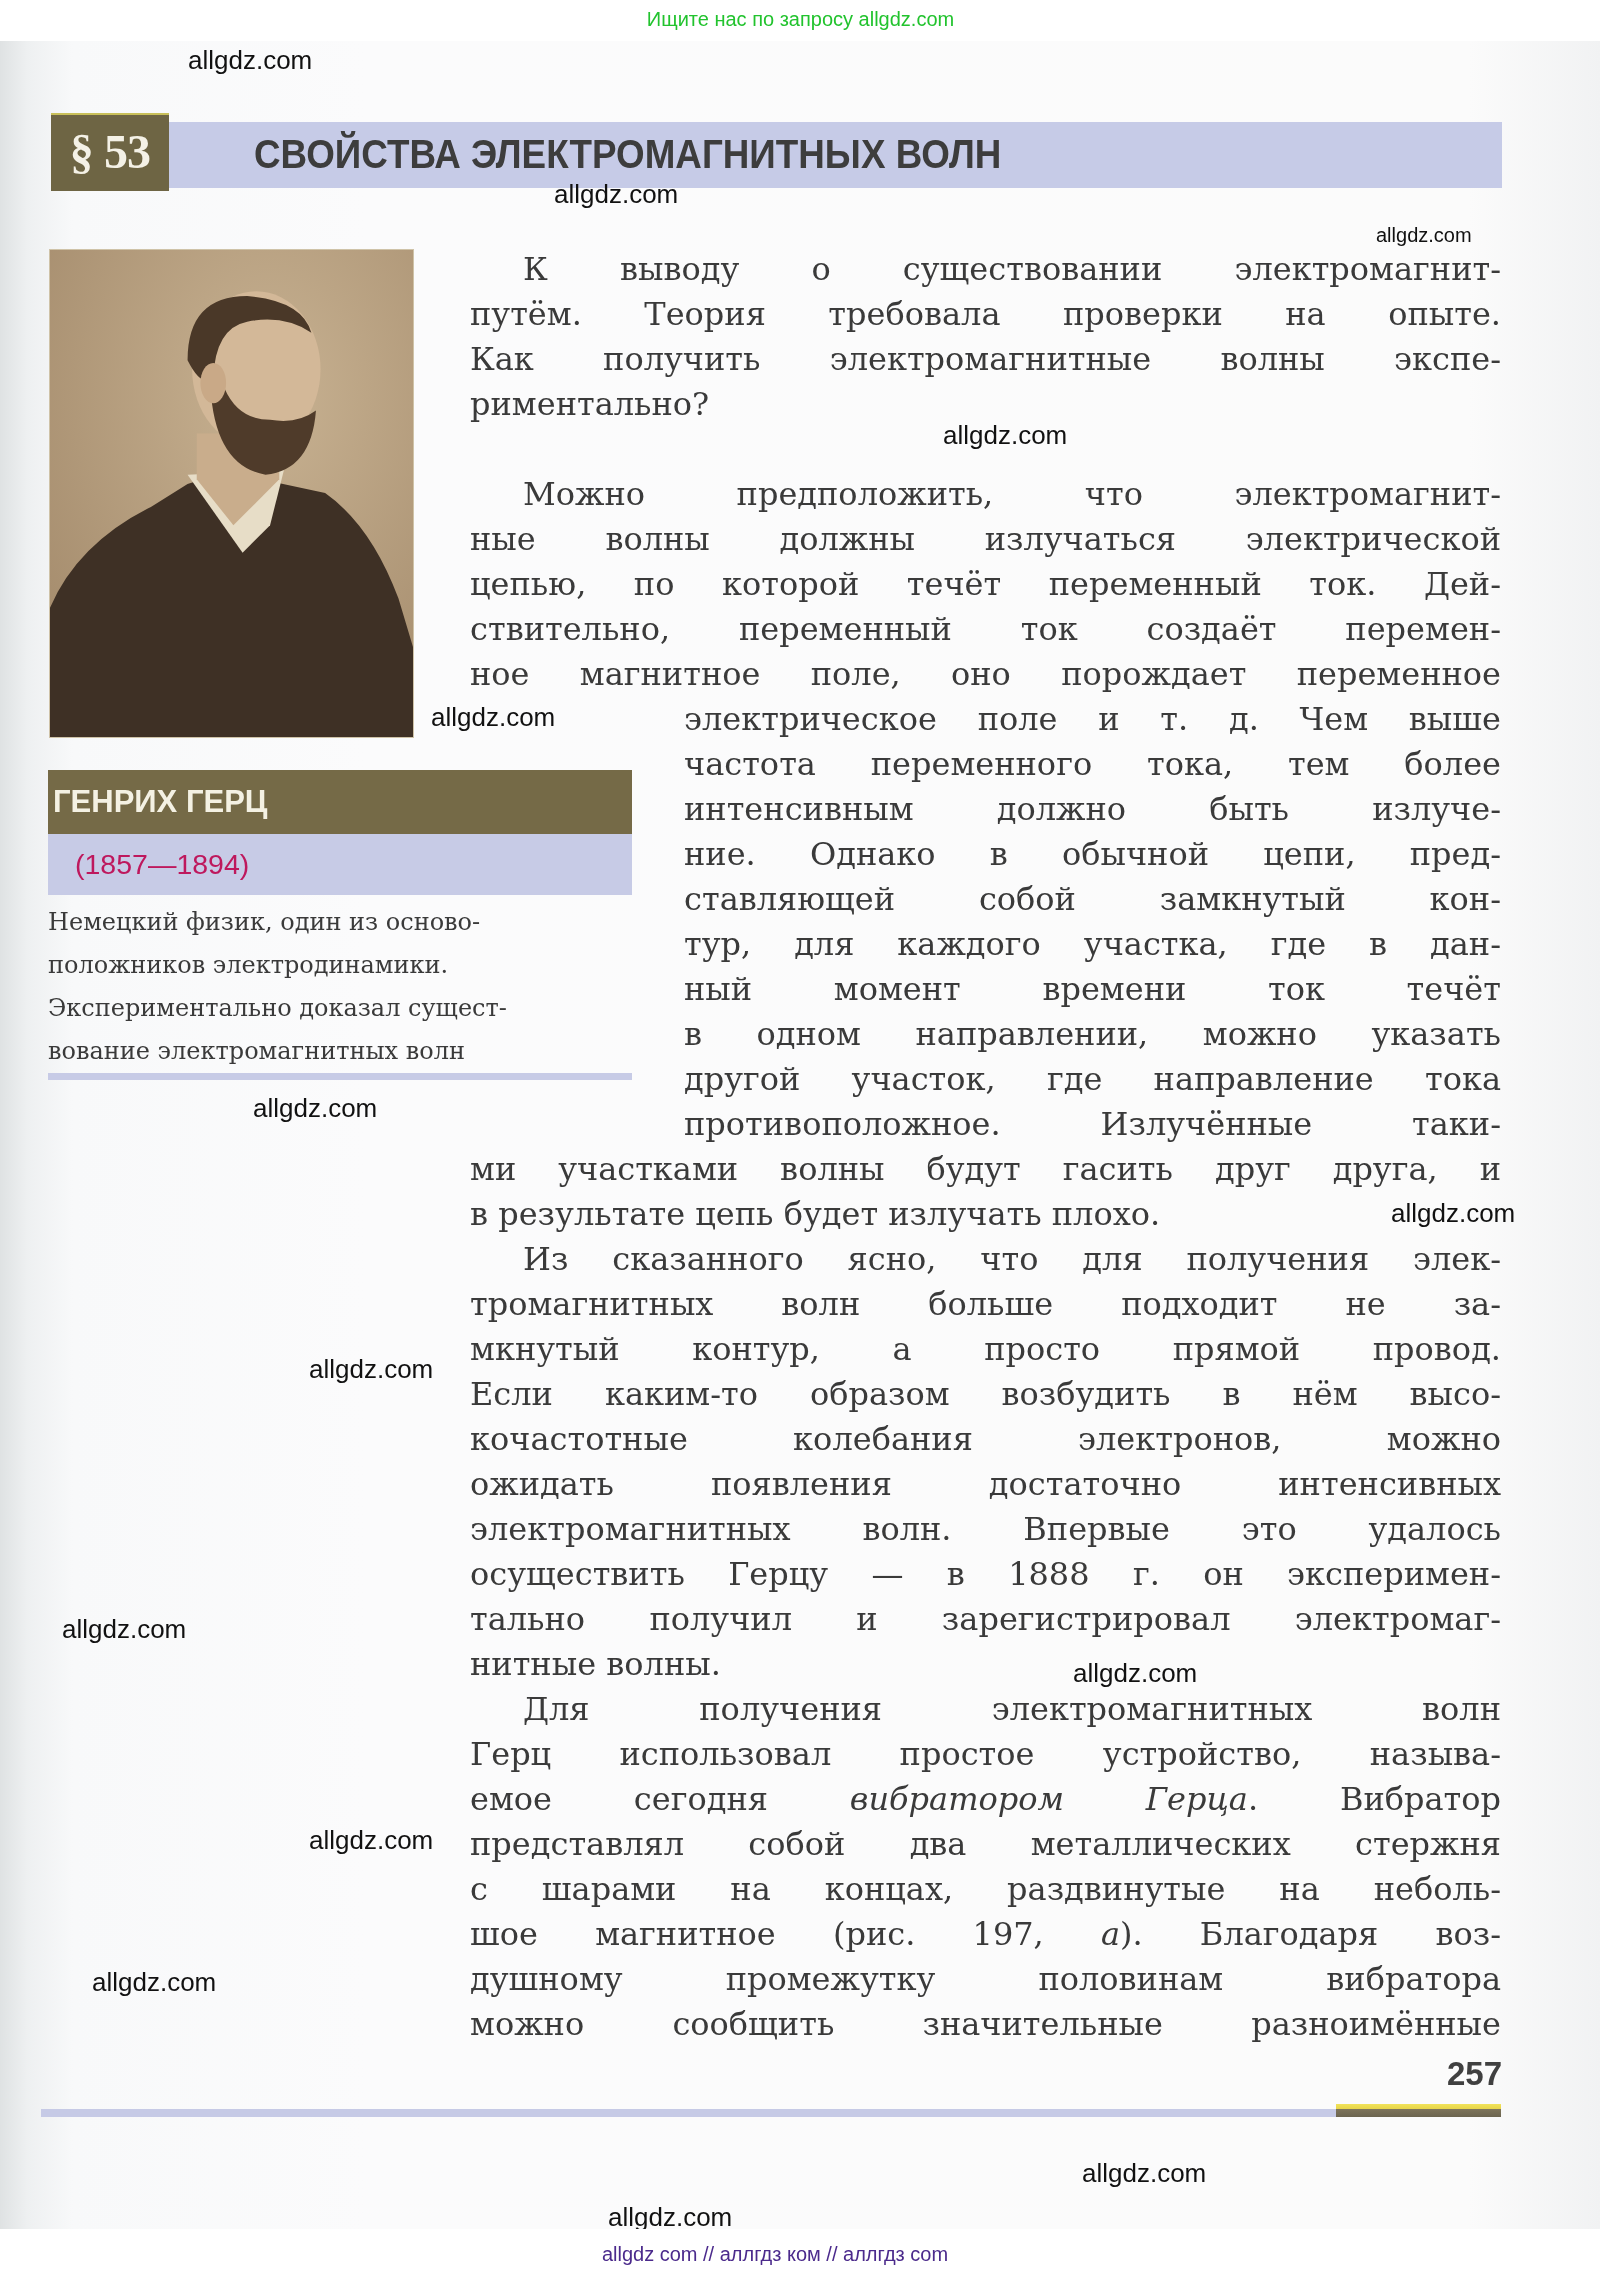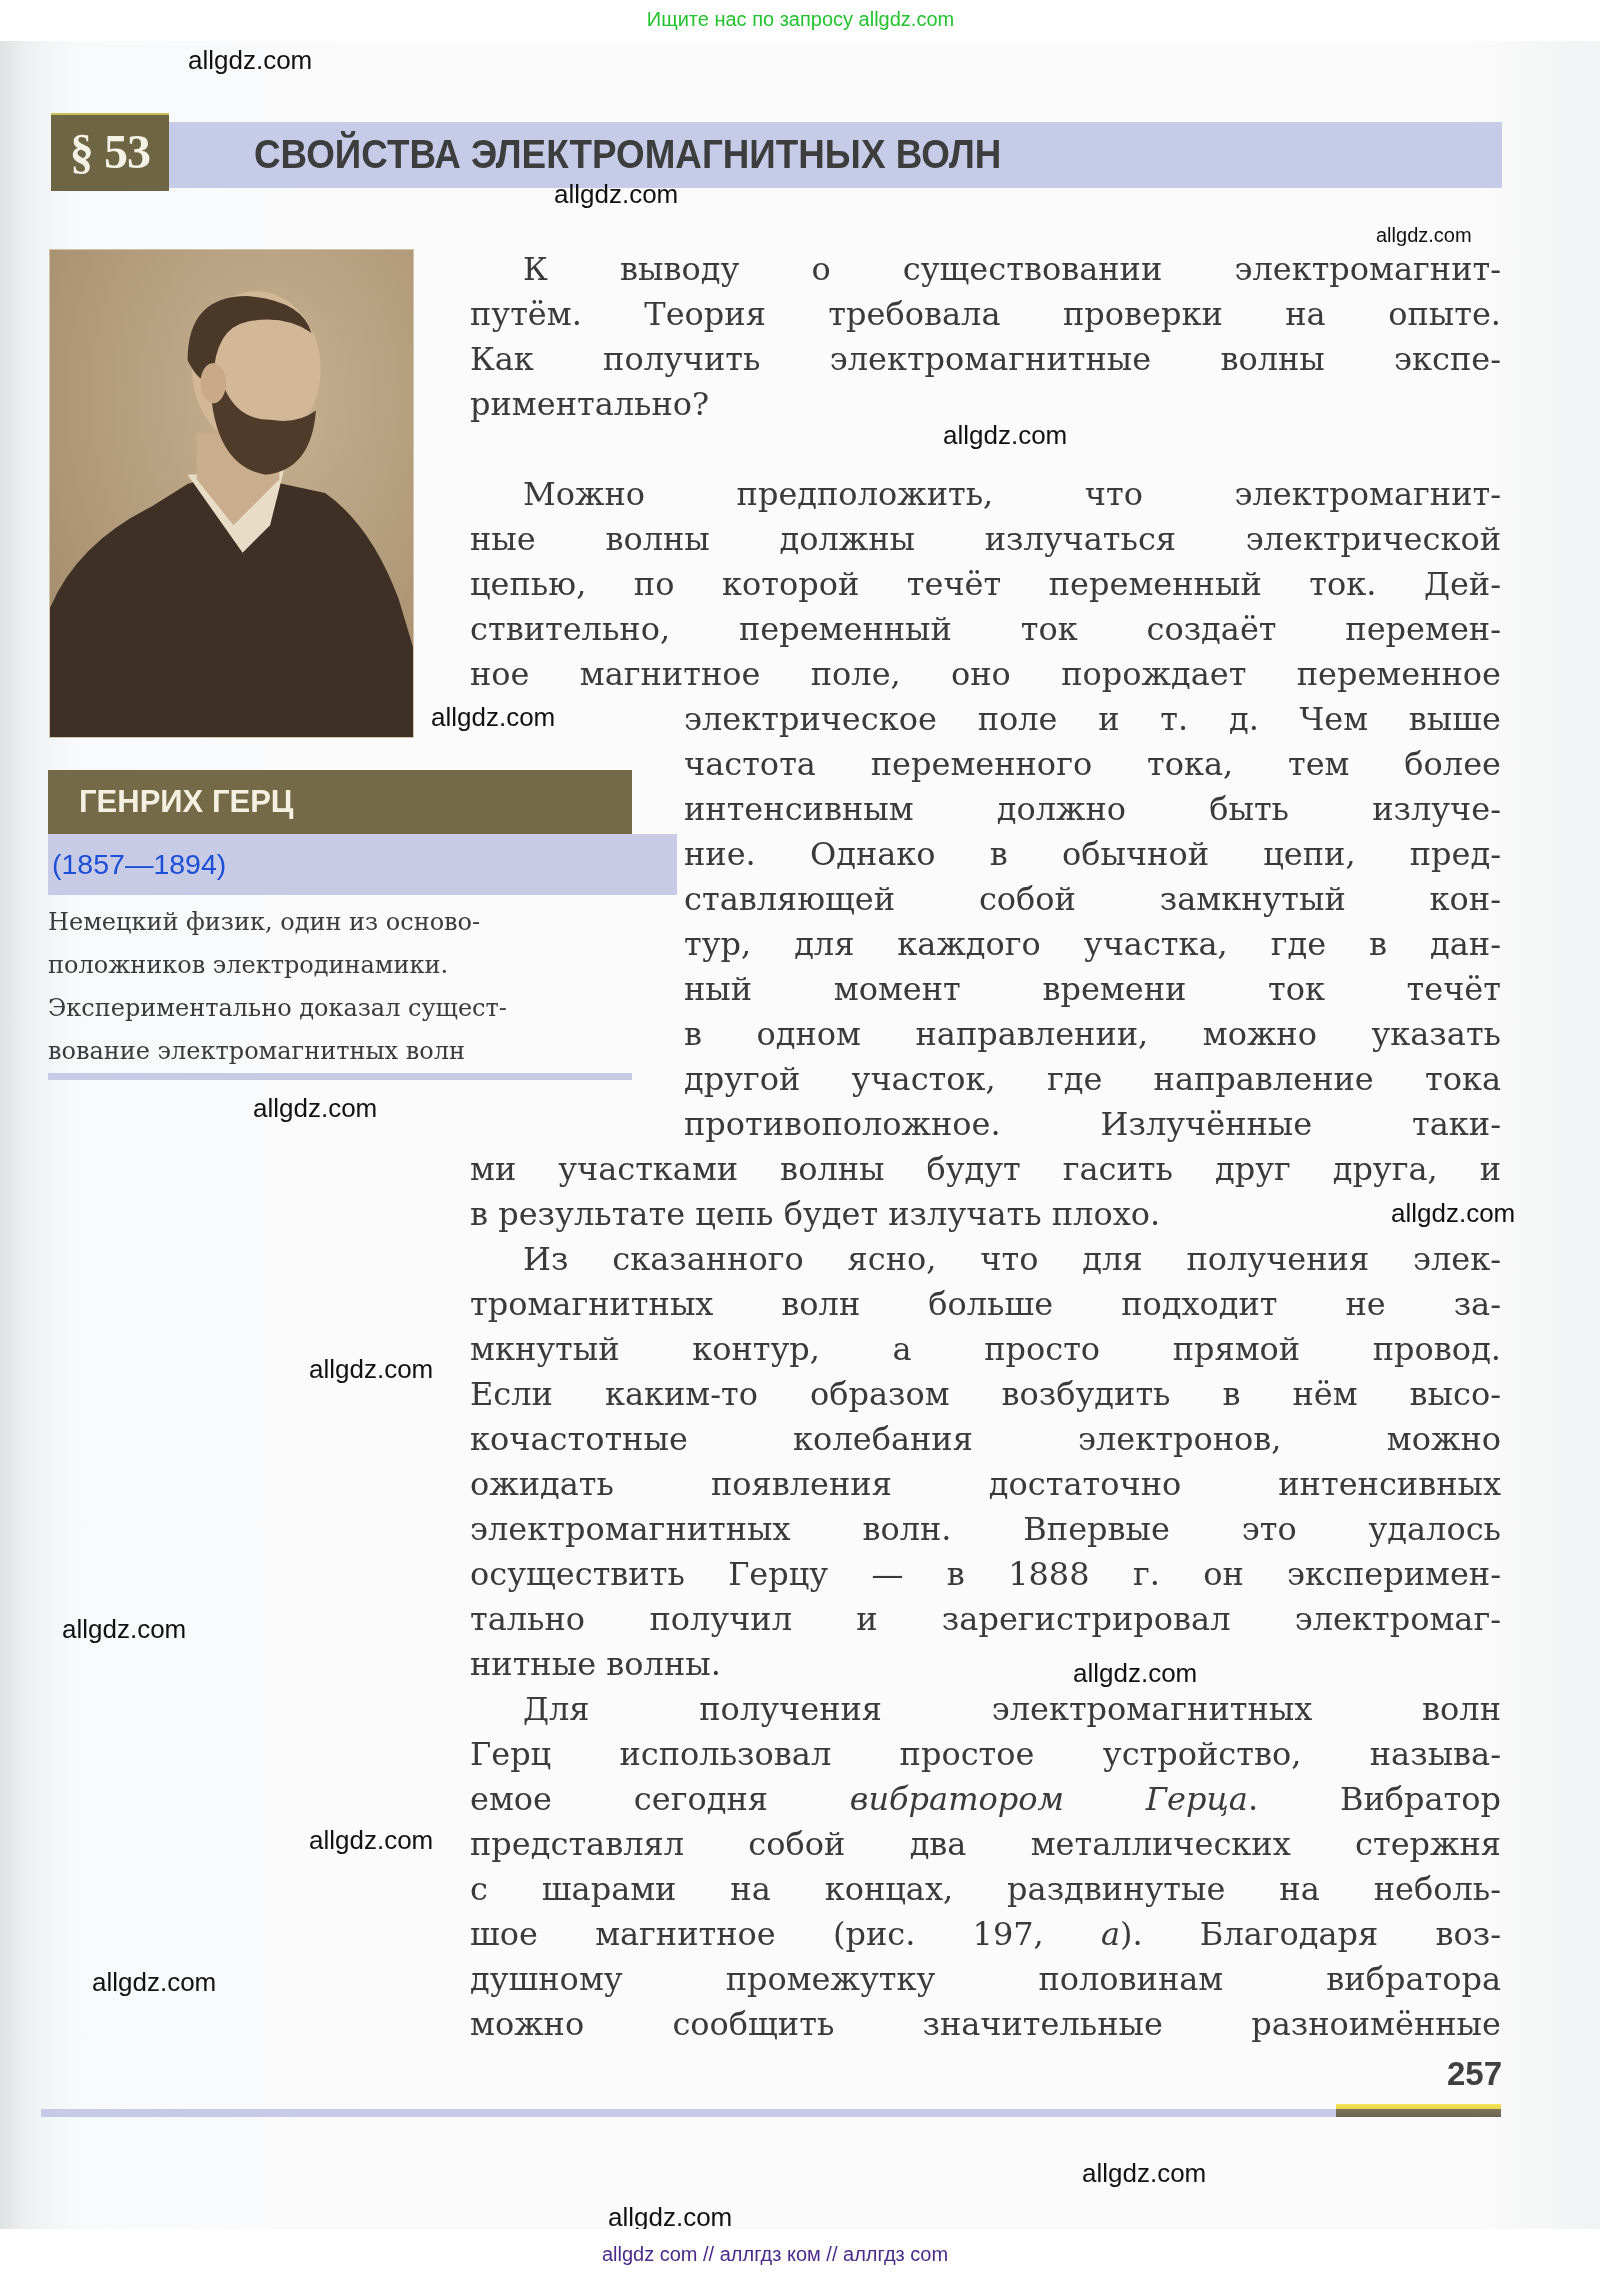--- a/index.html
+++ b/index.html
@@ -50,28 +50,28 @@
     background: radial-gradient(ellipse at 58% 30%, #c3ad8e 0%, #b79f80 35%, #ad9576 70%, #a68d6e 100%);
     border: 0.9px solid #cfc3a8;
     overflow: hidden;
   }
 
   
   .bio-name-bar {
     position: absolute; left: 48px; top: 729px; width: 584px; height: 64px;
     background: #756a47;
     color: #f4f1e3; font-family: "Liberation Sans", sans-serif; font-weight: bold;
-    font-size: 31px; line-height: 64px; padding-left: 31px;
+    font-size: 31px; line-height: 64px; padding-left: 5px;
     transform-origin: left center;
   }
   .bio-years-bar {
-    position: absolute; left: 48px; top: 793px; width: 629px; height: 61px;
+    position: absolute; left: 48px; top: 793px; width: 584px; height: 61px;
     background: #c7cbe6;
-    color: #1d4ed8; font-family: "Liberation Sans", sans-serif; font-size: 28.5px;
-    line-height: 61px; padding-left: 4px;
+    color: #be185d; font-family: "Liberation Sans", sans-serif; font-size: 28.5px;
+    line-height: 61px; padding-left: 27px;
   }
   .bio-desc {
     position: absolute; left: 48px; top: 860px; width: 588px;
     font-family: "DejaVu Serif", serif; font-size: 24px; line-height: 43px; color: #3a3a3a;
   }
   .bio-desc div { white-space: nowrap; }
   .bio-rule {
     position: absolute; left: 48px; top: 1032px; width: 584px; height: 7.3px;
     background: #c7cbe6;
   }

